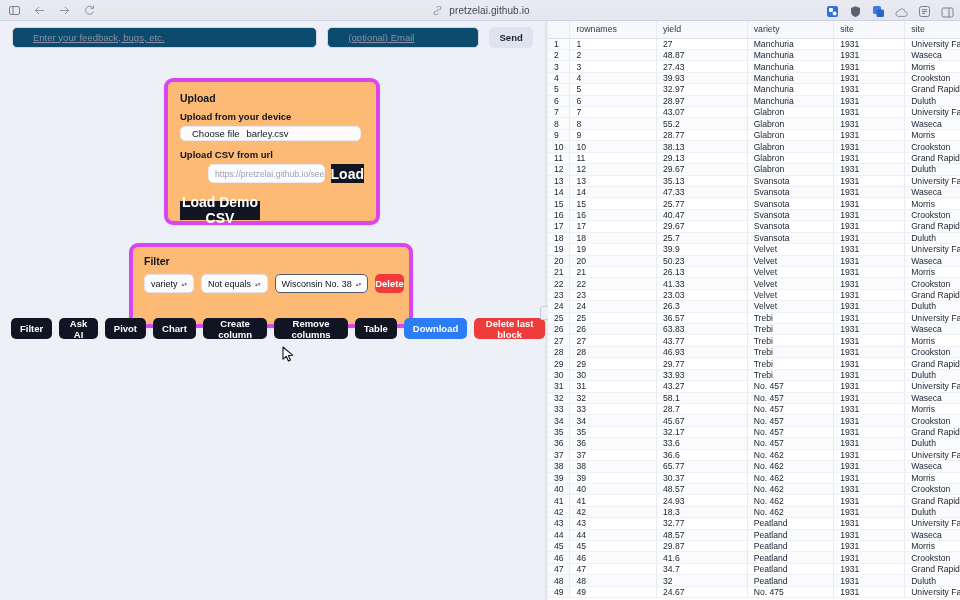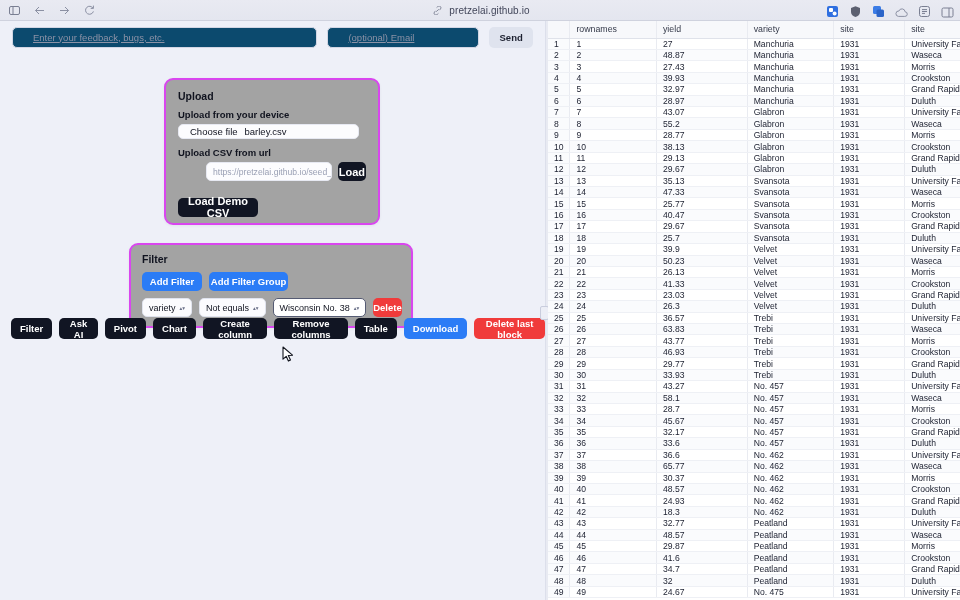--- a/index.html
+++ b/index.html
@@ -55,21 +55,21 @@
   .fb-input.email { width: 155px; }
   .send-btn {
     height: 21px; width: 45px; border-radius: 5px; background: #dfe3ee;
     color: #1c2030; font-size: 9.5px; font-weight: bold;
     display: flex; align-items: center; justify-content: center;
     border: none; cursor: pointer; font-family: "Liberation Sans", sans-serif;
   }
 
   
   .card {
-    position: absolute; background: #a3a3a3; border: 2px solid #d946ef;
+    position: absolute; background: #fdba74; border: 4px solid #d946ef;
     border-radius: 9px; box-shadow: 0 1px 3px rgba(35,40,70,.06);
   }
   #upload-card { left: 164px; top: 57px; width: 216px; height: 147px; padding: 10px 12px; }
   #filter-card { left: 129px; top: 222px; width: 284px; height: 85px; padding: 8px 11px; }
 
   .card-title { font-size: 10.5px; font-weight: bold; color: #10131f; margin-bottom: 7px; }
   .field-label { font-size: 9.5px; font-weight: bold; color: #10131f; margin-bottom: 4px; }
 
   .file-input {
     width: 181px; height: 15px; border: 1px solid #e7e9f2; border-radius: 5px;
@@ -80,22 +80,22 @@
   .file-name { font-size: 9.5px; color: #10131f; text-align: center; }
 
   .url-row { display: flex; align-items: center; gap: 6px; margin-bottom: 10px; padding-left: 28px; }
   .url-input {
     width: 152px; height: 19px; border: 1px solid #e7e9f2; border-radius: 5px;
     background: #fcfcfe; font-size: 8.6px; color: #9aa0b4;
     display: flex; align-items: center; padding: 0 6px; overflow: hidden;
     white-space: nowrap;
   }
   .btn-dark {
-    background: #111523; color: #ffffff; border: none; border-radius: 5px;
-    font-size: 11px; font-weight: bold; cursor: pointer;
+    background: #111523; color: #ffffff; border: none; border-radius: 0;
+    font-size: 14px; font-weight: bold; cursor: pointer;
     font-family: "Liberation Sans", sans-serif;
     display: inline-flex; align-items: center; justify-content: center;
   }
   #load-url-btn { width: 35px; height: 19px; }
   #load-demo-btn { width: 80px; height: 19px; }
 
   .filter-btn-row { display: flex; gap: 7px; margin-bottom: 7px; }
   .btn-blue {
     background: #2b7cf6; color: #fff; border: none; border-radius: 5px;
     font-size: 9.5px; font-weight: bold; cursor: pointer; height: 19px;
@@ -278,24 +278,20 @@
       <div class="field-label">Upload CSV from url</div>
       <div class="url-row">
         <div class="url-input">https://pretzelai.github.io/seed_inve</div>
         <button class="btn-dark" id="load-url-btn">Load</button>
       </div>
       <button class="btn-dark" id="load-demo-btn">Load Demo CSV</button>
     </div>
 
     <div class="card" id="filter-card">
       <div class="card-title">Filter</div>
-      <div class="filter-btn-row">
-        <button class="btn-blue" id="add-filter-btn">Add Filter</button>
-        <button class="btn-blue" id="add-filter-group-btn">Add Filter Group</button>
-      </div>
       <div class="filter-row">
         <div class="sel">
           <span>variety</span>
           <span class="caret">▴▾</span>
         </div>
         <div class="sel">
           <span>Not equals</span>
           <span class="caret">▴▾</span>
         </div>
         <div class="sel focused">

